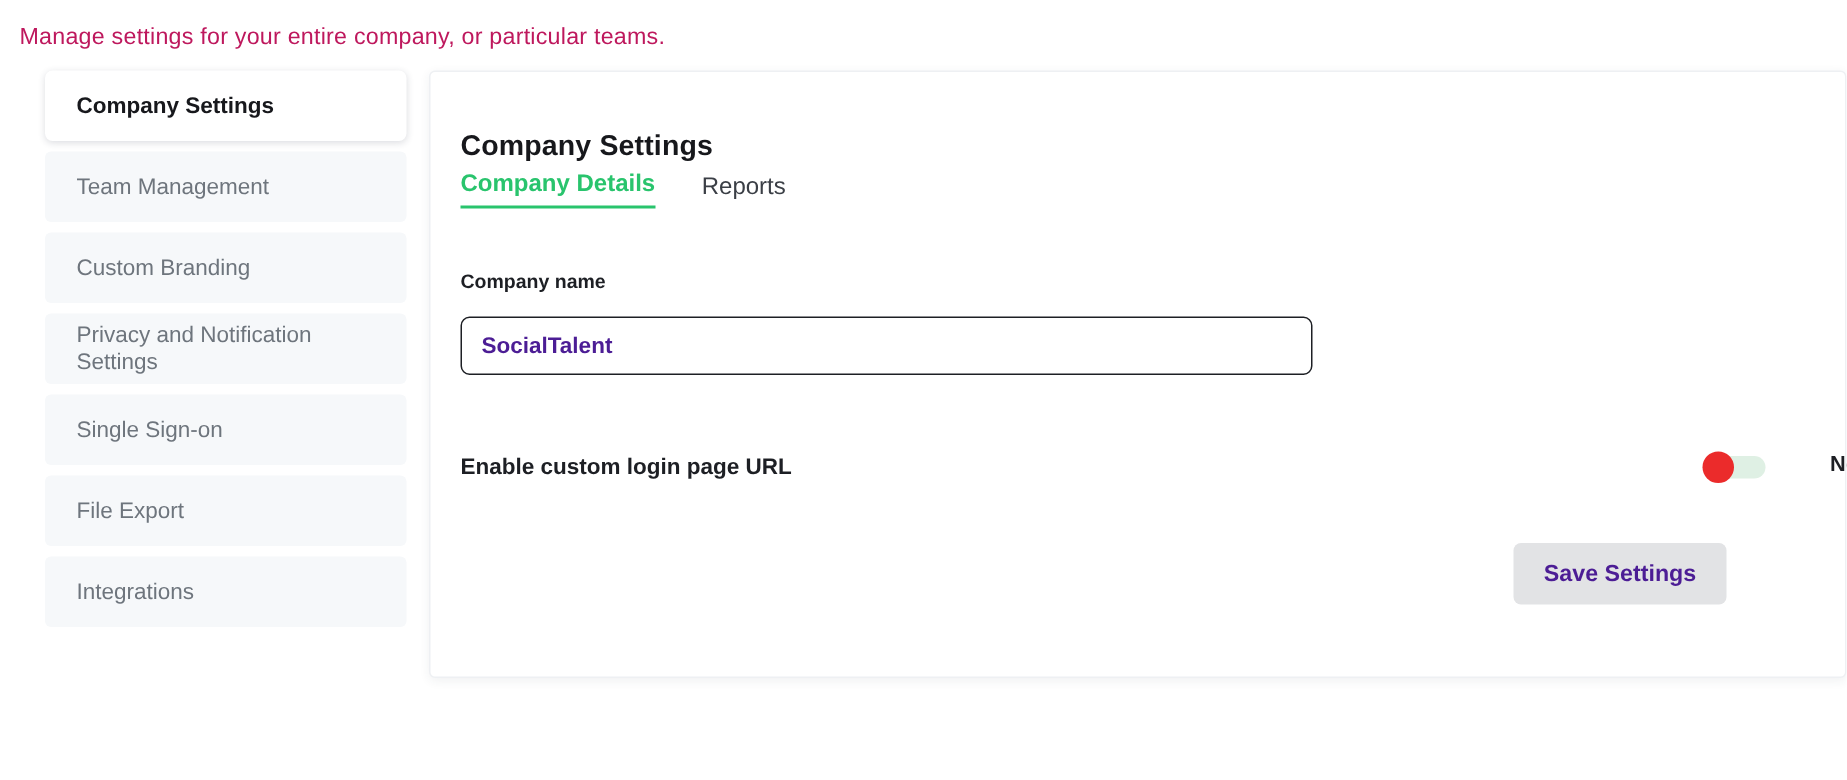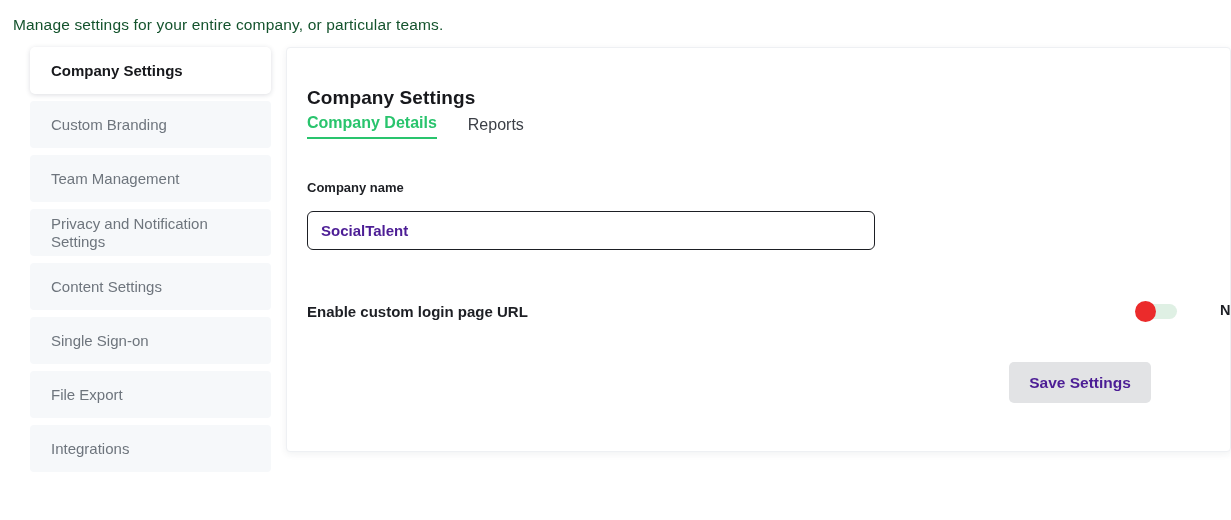--- a/index.html
+++ b/index.html
@@ -18,21 +18,21 @@
     -webkit-font-smoothing: antialiased;
   }
 
   
   .page-intro {
     position: absolute;
     left: 13px;
     top: 14px;
     font-size: 15.5px;
     line-height: 22px;
-    color: #14532d;
+    color: #be185d;
     letter-spacing: 0.01em;
     white-space: nowrap;
   }
 
   
   .layout {
     position: absolute;
     left: 16px;
     top: 47px;
     width: 1231px;
@@ -216,30 +216,27 @@
 
 <div class="page-intro">Manage settings for your entire company, or particular teams.</div>
 
 <div class="layout">
 
   <nav class="sidebar">
     <div class="nav-item active">
       <span class="nav-label">Company Settings</span>
     </div>
     <div class="nav-item">
+      <span class="nav-label">Team Management</span>
+    </div>
+    <div class="nav-item">
       <span class="nav-label">Custom Branding</span>
     </div>
     <div class="nav-item">
-      <span class="nav-label">Team Management</span>
-    </div>
-    <div class="nav-item">
       <span class="nav-label">Privacy and Notification Settings</span>
-    </div>
-    <div class="nav-item">
-      <span class="nav-label">Content Settings</span>
     </div>
     <div class="nav-item">
       <span class="nav-label">Single Sign-on</span>
     </div>
     <div class="nav-item">
       <span class="nav-label">File Export</span>
     </div>
     <div class="nav-item">
       <span class="nav-label">Integrations</span>
     </div>

